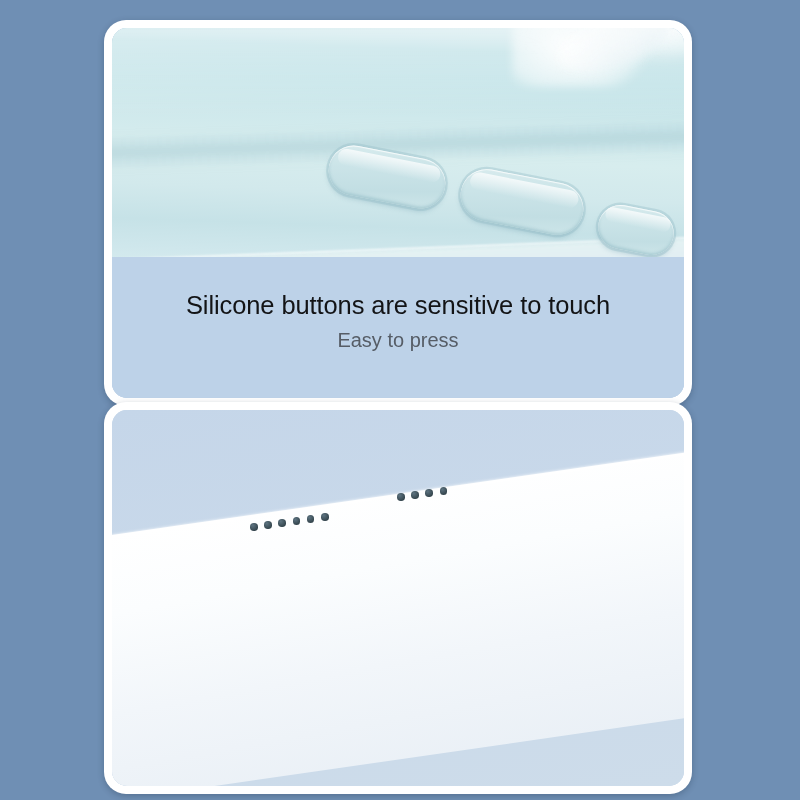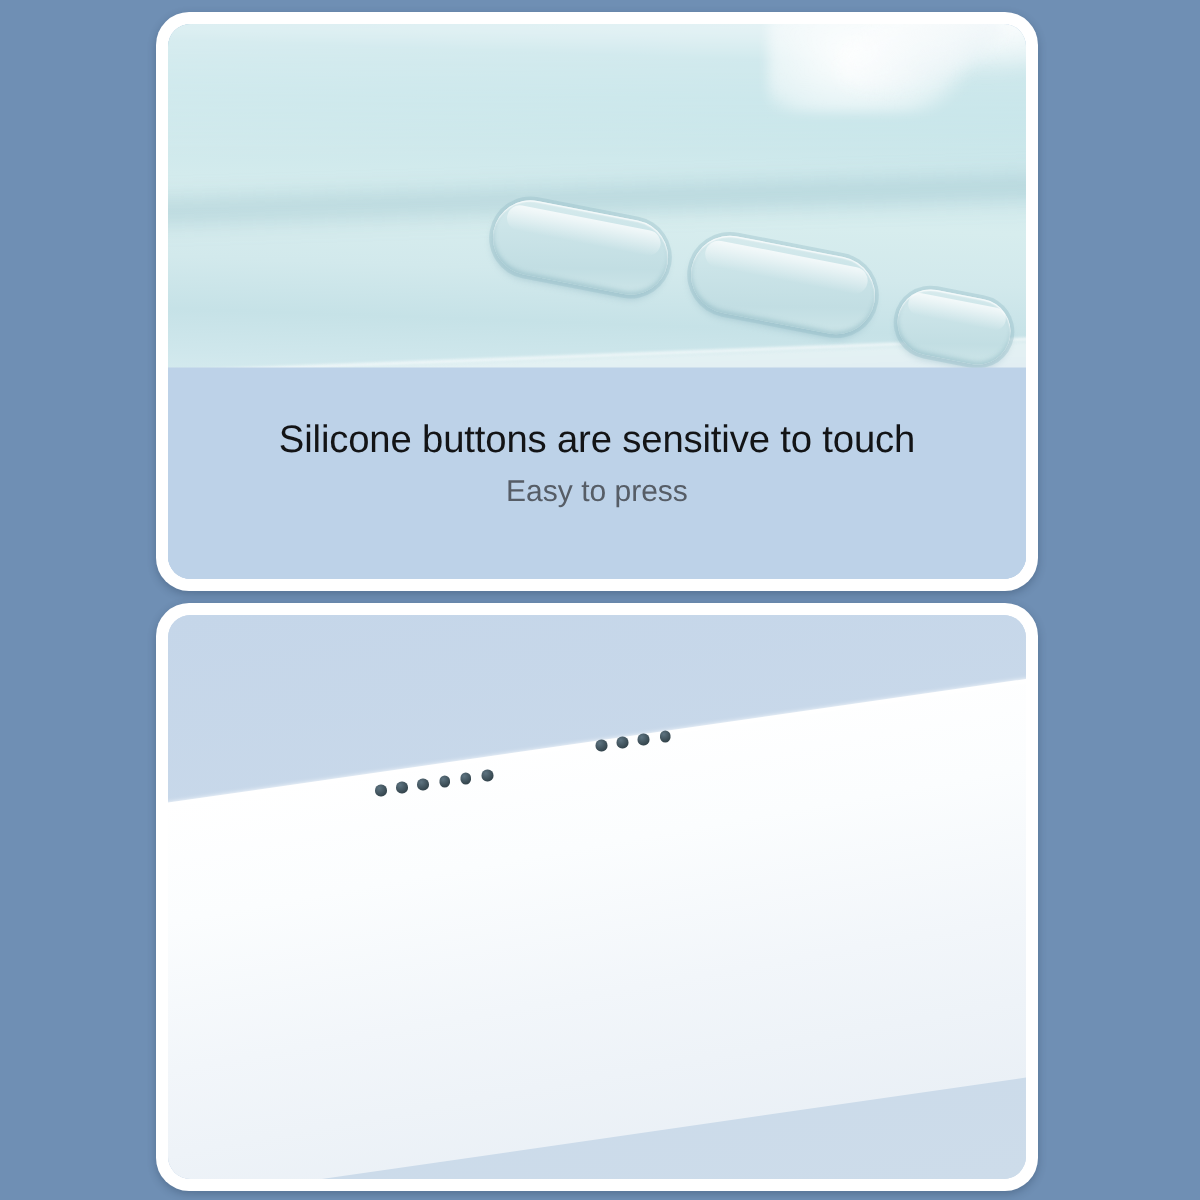--- a/index.html
+++ b/index.html
@@ -17,21 +17,21 @@
     border-radius:22px;
     background:#ffffff;
     box-shadow:0 2px 6px rgba(25,45,70,.30);
     overflow:hidden;
   }
   .panel .inner{
     position:absolute;left:8px;top:8px;right:8px;bottom:8px;
     border-radius:15px;overflow:hidden;background:#c3d5e8;
   }
 
-  #panel-1{left:104px;top:8px;width:588px;height:386px;}
+  #panel-1{left:104px;top:20px;width:588px;height:386px;}
   #panel-2{left:104px;top:402px;width:588px;height:392px;}
 
   
   
   .p1-bg{position:absolute;inset:0;background:#b9cfe6;}
   .p1-case{
     position:absolute;left:-6%;top:-4%;width:112%;height:72%;
     background:
       linear-gradient(182deg,
         #dff0f2 0%,

